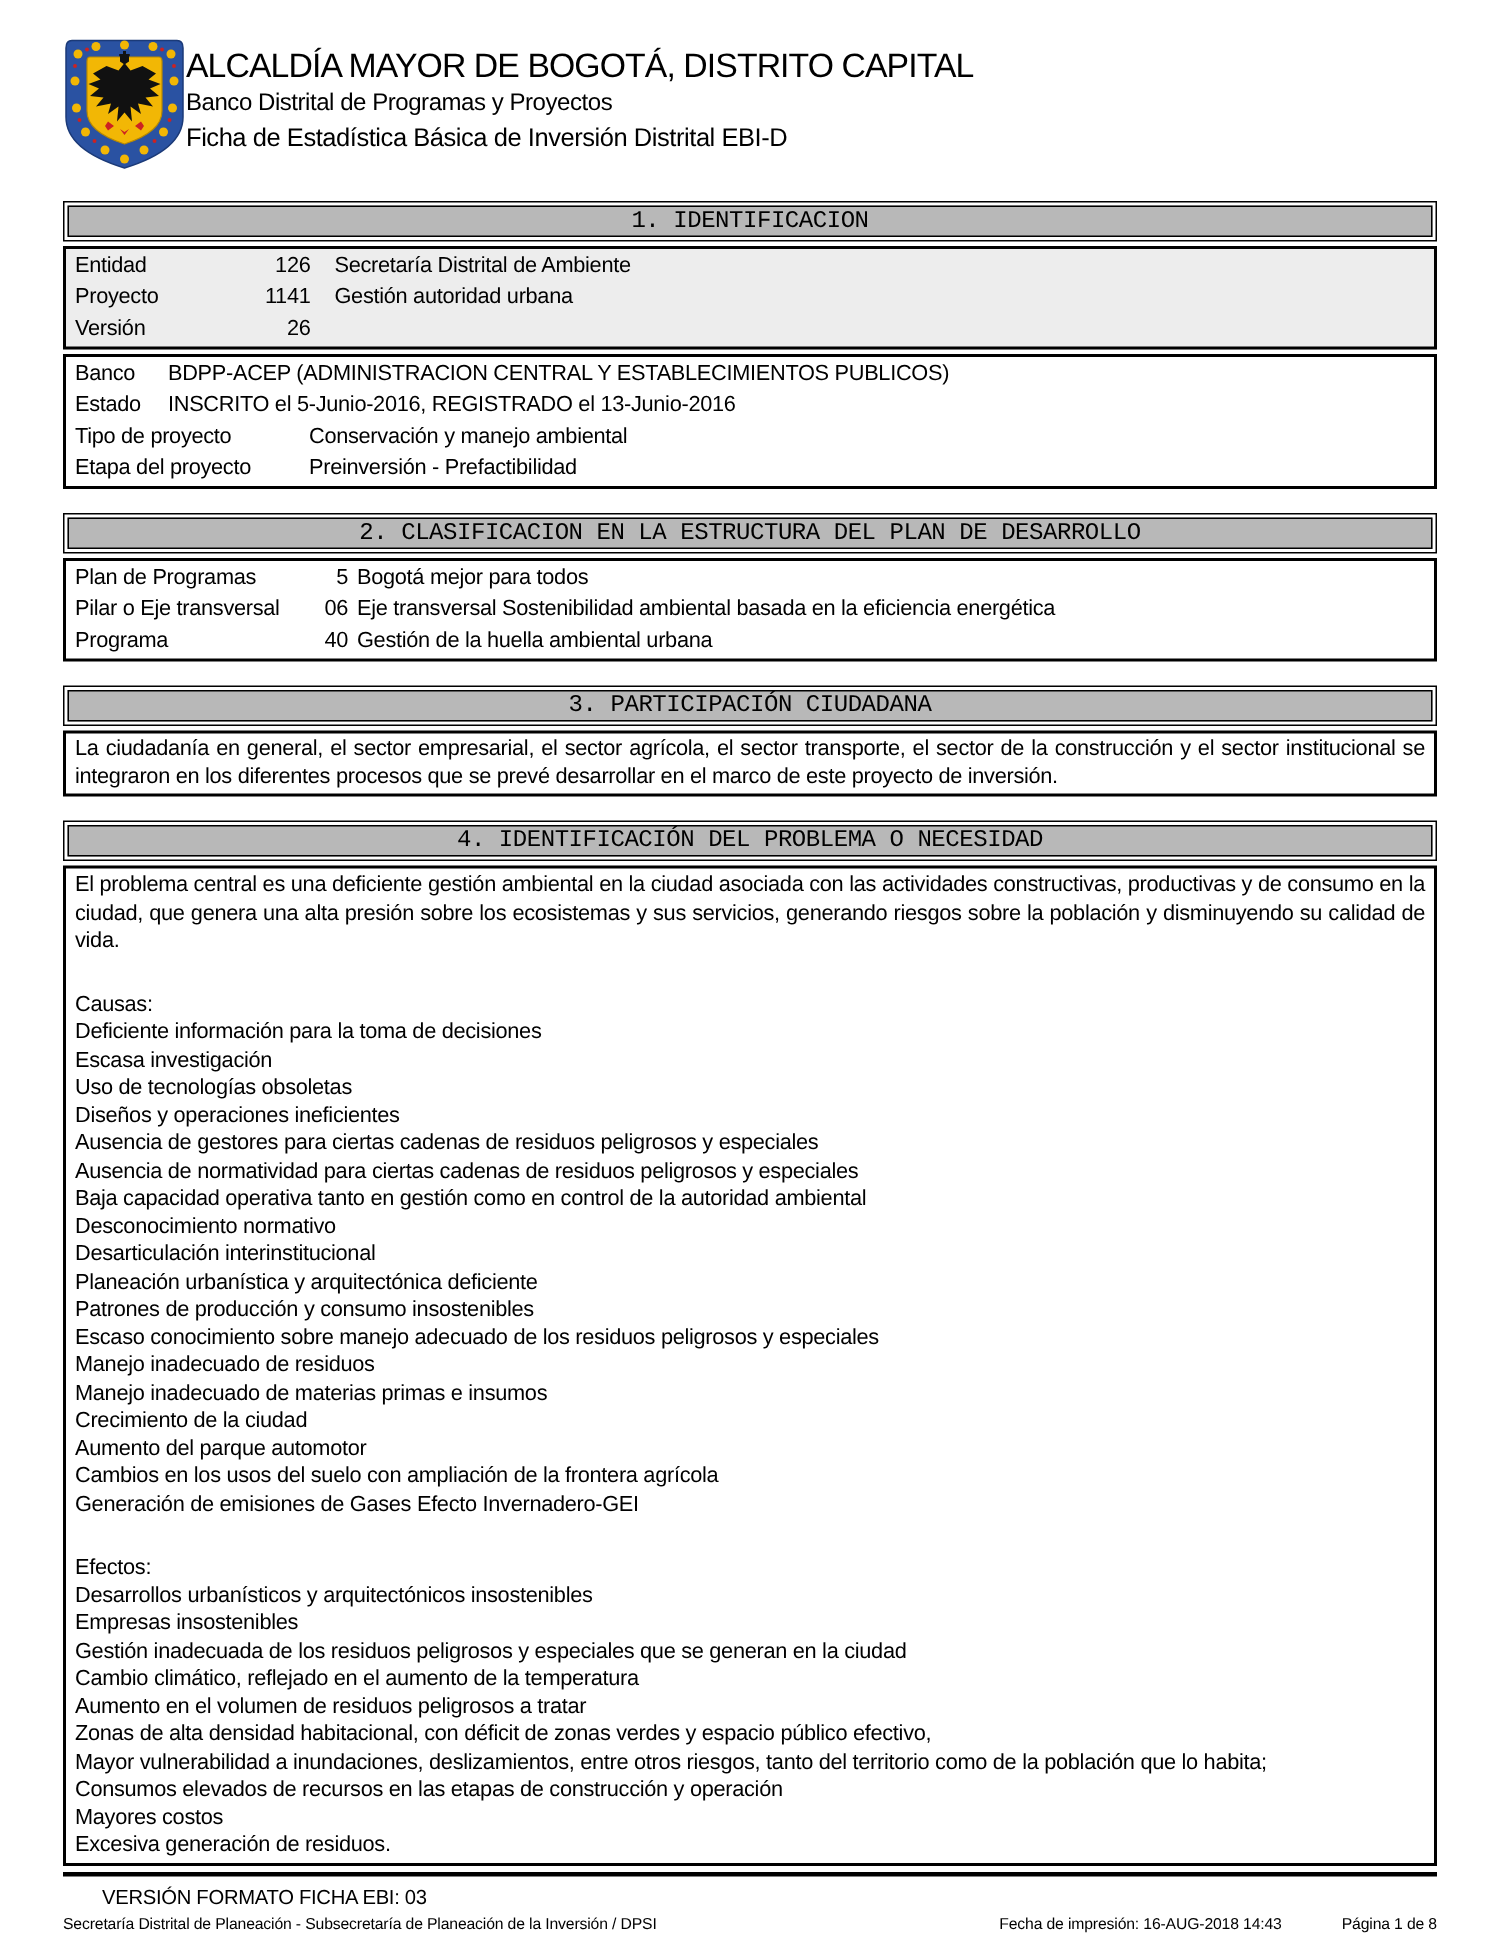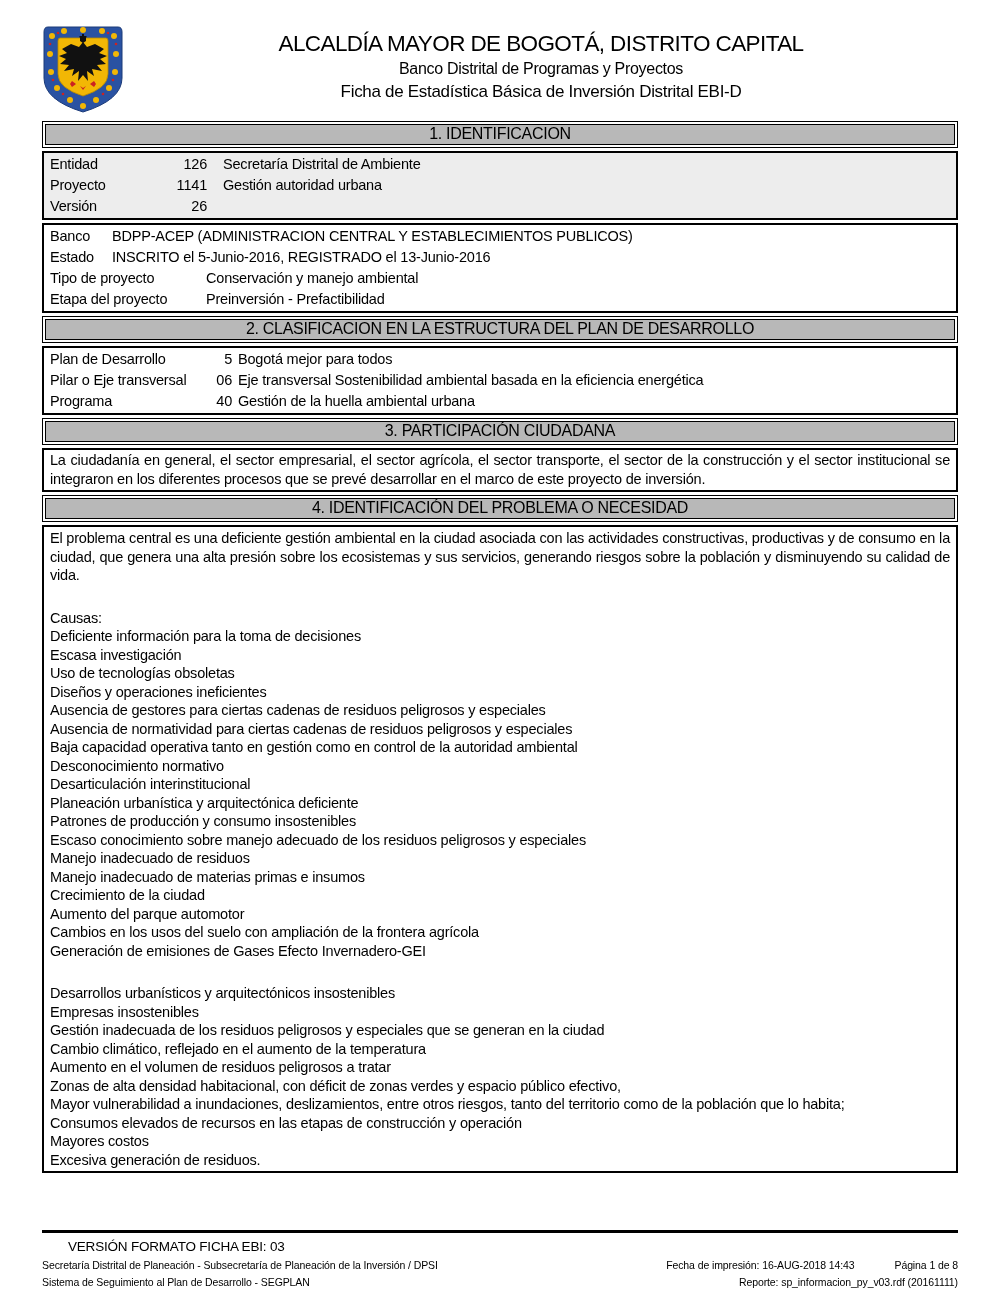--- a/index.html
+++ b/index.html
@@ -10,26 +10,26 @@
   html,body{margin:0;padding:0;background:#fff;}
   body{width:1000px;font-family:"Liberation Sans",sans-serif;color:#000;}
   .page{
     width:1000px;height:1294px;box-sizing:border-box;
     padding:24px 42px 6px 42px;
     display:flex;flex-direction:column;overflow:hidden;background:#fff;
   }
   
   .doc-header{display:flex;align-items:flex-start;margin-bottom:2px;min-height:92px;}
   .coat{width:82px;height:90px;flex:0 0 82px;}
-  .titles{flex:1;text-align:center;padding-top:6px;}
+  .titles{flex:1;padding-top:6px;}
   .t1{font-size:22.5px;letter-spacing:-0.6px;line-height:27px;}
   .t2{font-size:16px;letter-spacing:-0.3px;line-height:23px;}
   .t3{font-size:17px;letter-spacing:-0.3px;line-height:24px;}
   
-  .sec-h{border:1px solid var(--border-color);padding:2px;margin-top:3px;}
+  .sec-h{border:1px solid var(--border-color);padding:2px;margin-top:16px;font-family:Liberation Mono, monospace;}
   .sec-h .bar{
     background:var(--section-header-bg);border:1px solid var(--border-color);
     text-align:center;font-size:16px;line-height:18px;letter-spacing:-0.3px;padding:0 0 1px 0;
   }
   
   .box{border:2px solid var(--border-color);margin-top:3px;padding:1px 6px;font-size:14.5px;letter-spacing:-0.2px;}
   .box.gray{background:var(--field-box-bg);}
   .frow{display:grid;line-height:21px;}
   .frow.type1{grid-template-columns:105px 36px 1fr;column-gap:16px;}
   .frow.type2{grid-template-columns:140px 36px 1fr;column-gap:6px;}
@@ -145,21 +145,21 @@
       <span>Preinversión - Prefactibilidad</span>
     </div>
   </div>
 
   <div class="sec-h">
     <div class="bar">2. CLASIFICACION EN LA ESTRUCTURA DEL PLAN DE DESARROLLO</div>
   </div>
 
   <div class="box">
     <div class="frow type2">
-      <span>Plan de Desarrollo</span>
+      <span>Plan de Programas</span>
       <span class="fcode">5</span>
       <span>Bogotá mejor para todos</span>
     </div>
     <div class="frow type2">
       <span>Pilar o Eje transversal</span>
       <span class="fcode">06</span>
       <span>Eje transversal Sostenibilidad ambiental basada en la eficiencia energética</span>
     </div>
     <div class="frow type2">
       <span>Programa</span>
@@ -194,20 +194,21 @@
 Desarticulación interinstitucional
 Planeación urbanística y arquitectónica deficiente
 Patrones de producción y consumo insostenibles
 Escaso conocimiento sobre manejo adecuado de los residuos peligrosos y especiales
 Manejo inadecuado de residuos
 Manejo inadecuado de materias primas e insumos
 Crecimiento de la ciudad
 Aumento del parque automotor
 Cambios en los usos del suelo con ampliación de la frontera agrícola
 Generación de emisiones de Gases Efecto Invernadero-GEI</div>
+    <div>Efectos:</div>
     <div class="list">Desarrollos urbanísticos y arquitectónicos insostenibles
 Empresas insostenibles
 Gestión inadecuada de los residuos peligrosos y especiales que se generan en la ciudad
 Cambio climático, reflejado en el aumento de la temperatura
 Aumento en el volumen de residuos peligrosos a tratar
 Zonas de alta densidad habitacional, con déficit de zonas verdes y espacio público efectivo,
 Mayor vulnerabilidad a inundaciones, deslizamientos, entre otros riesgos, tanto del territorio como de la población que lo habita;
 Consumos elevados de recursos en las etapas de construcción y operación
 Mayores costos
 Excesiva generación de residuos.</div>

